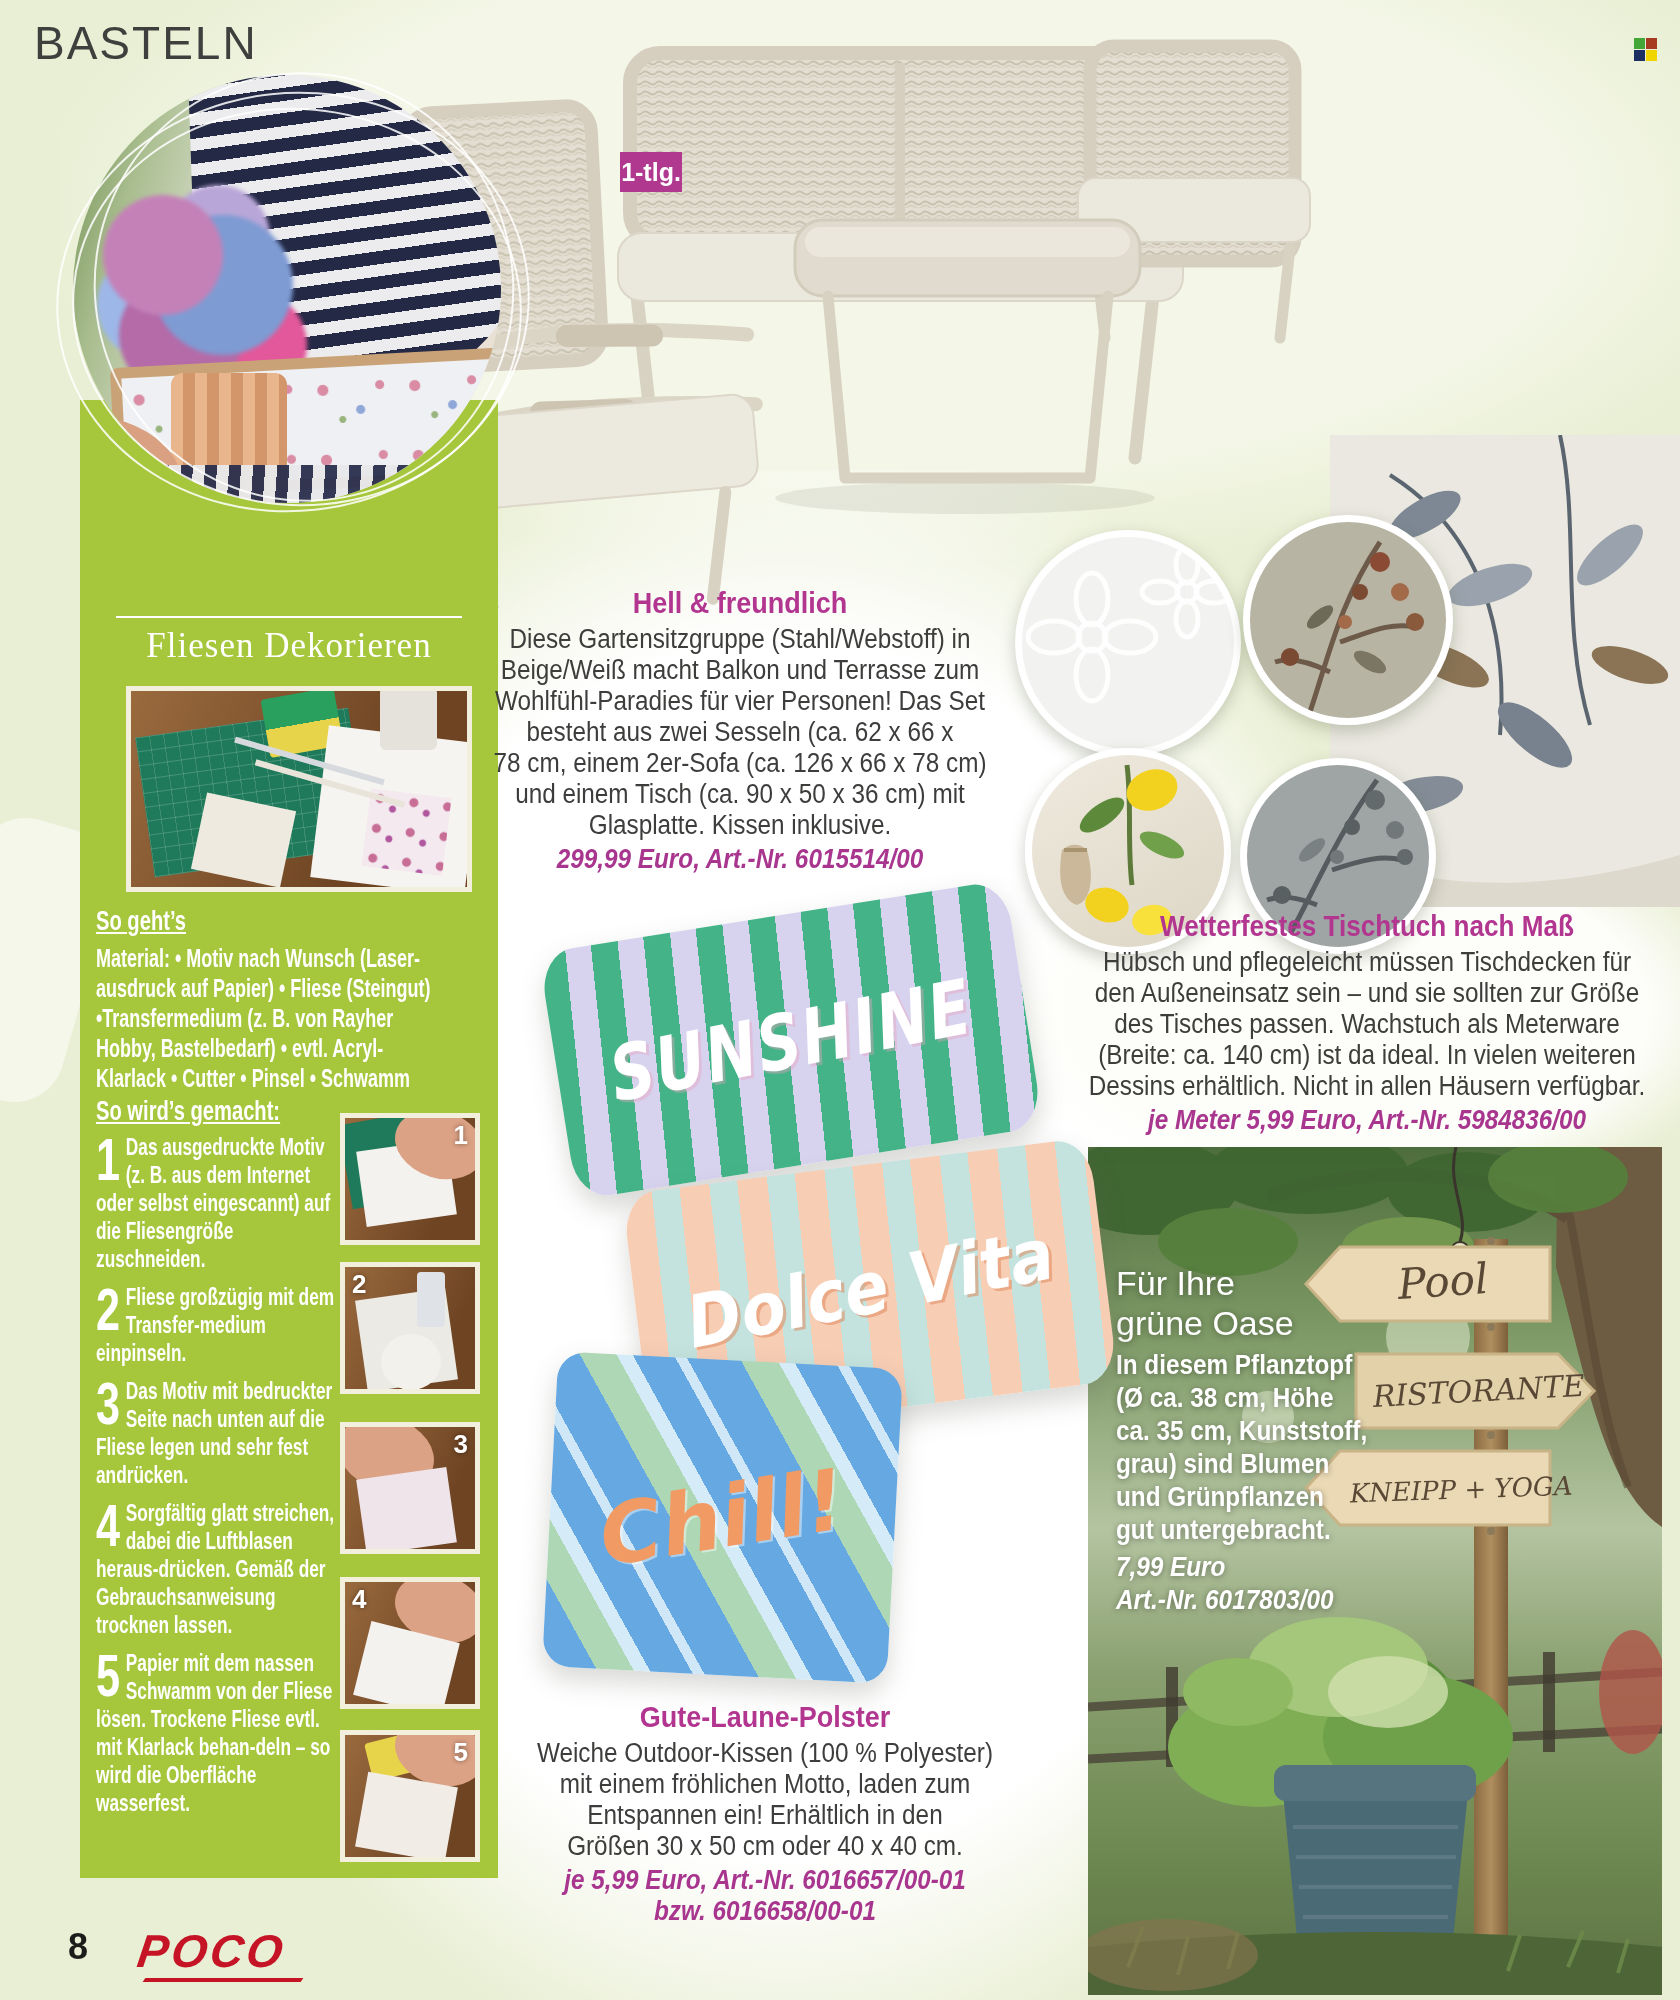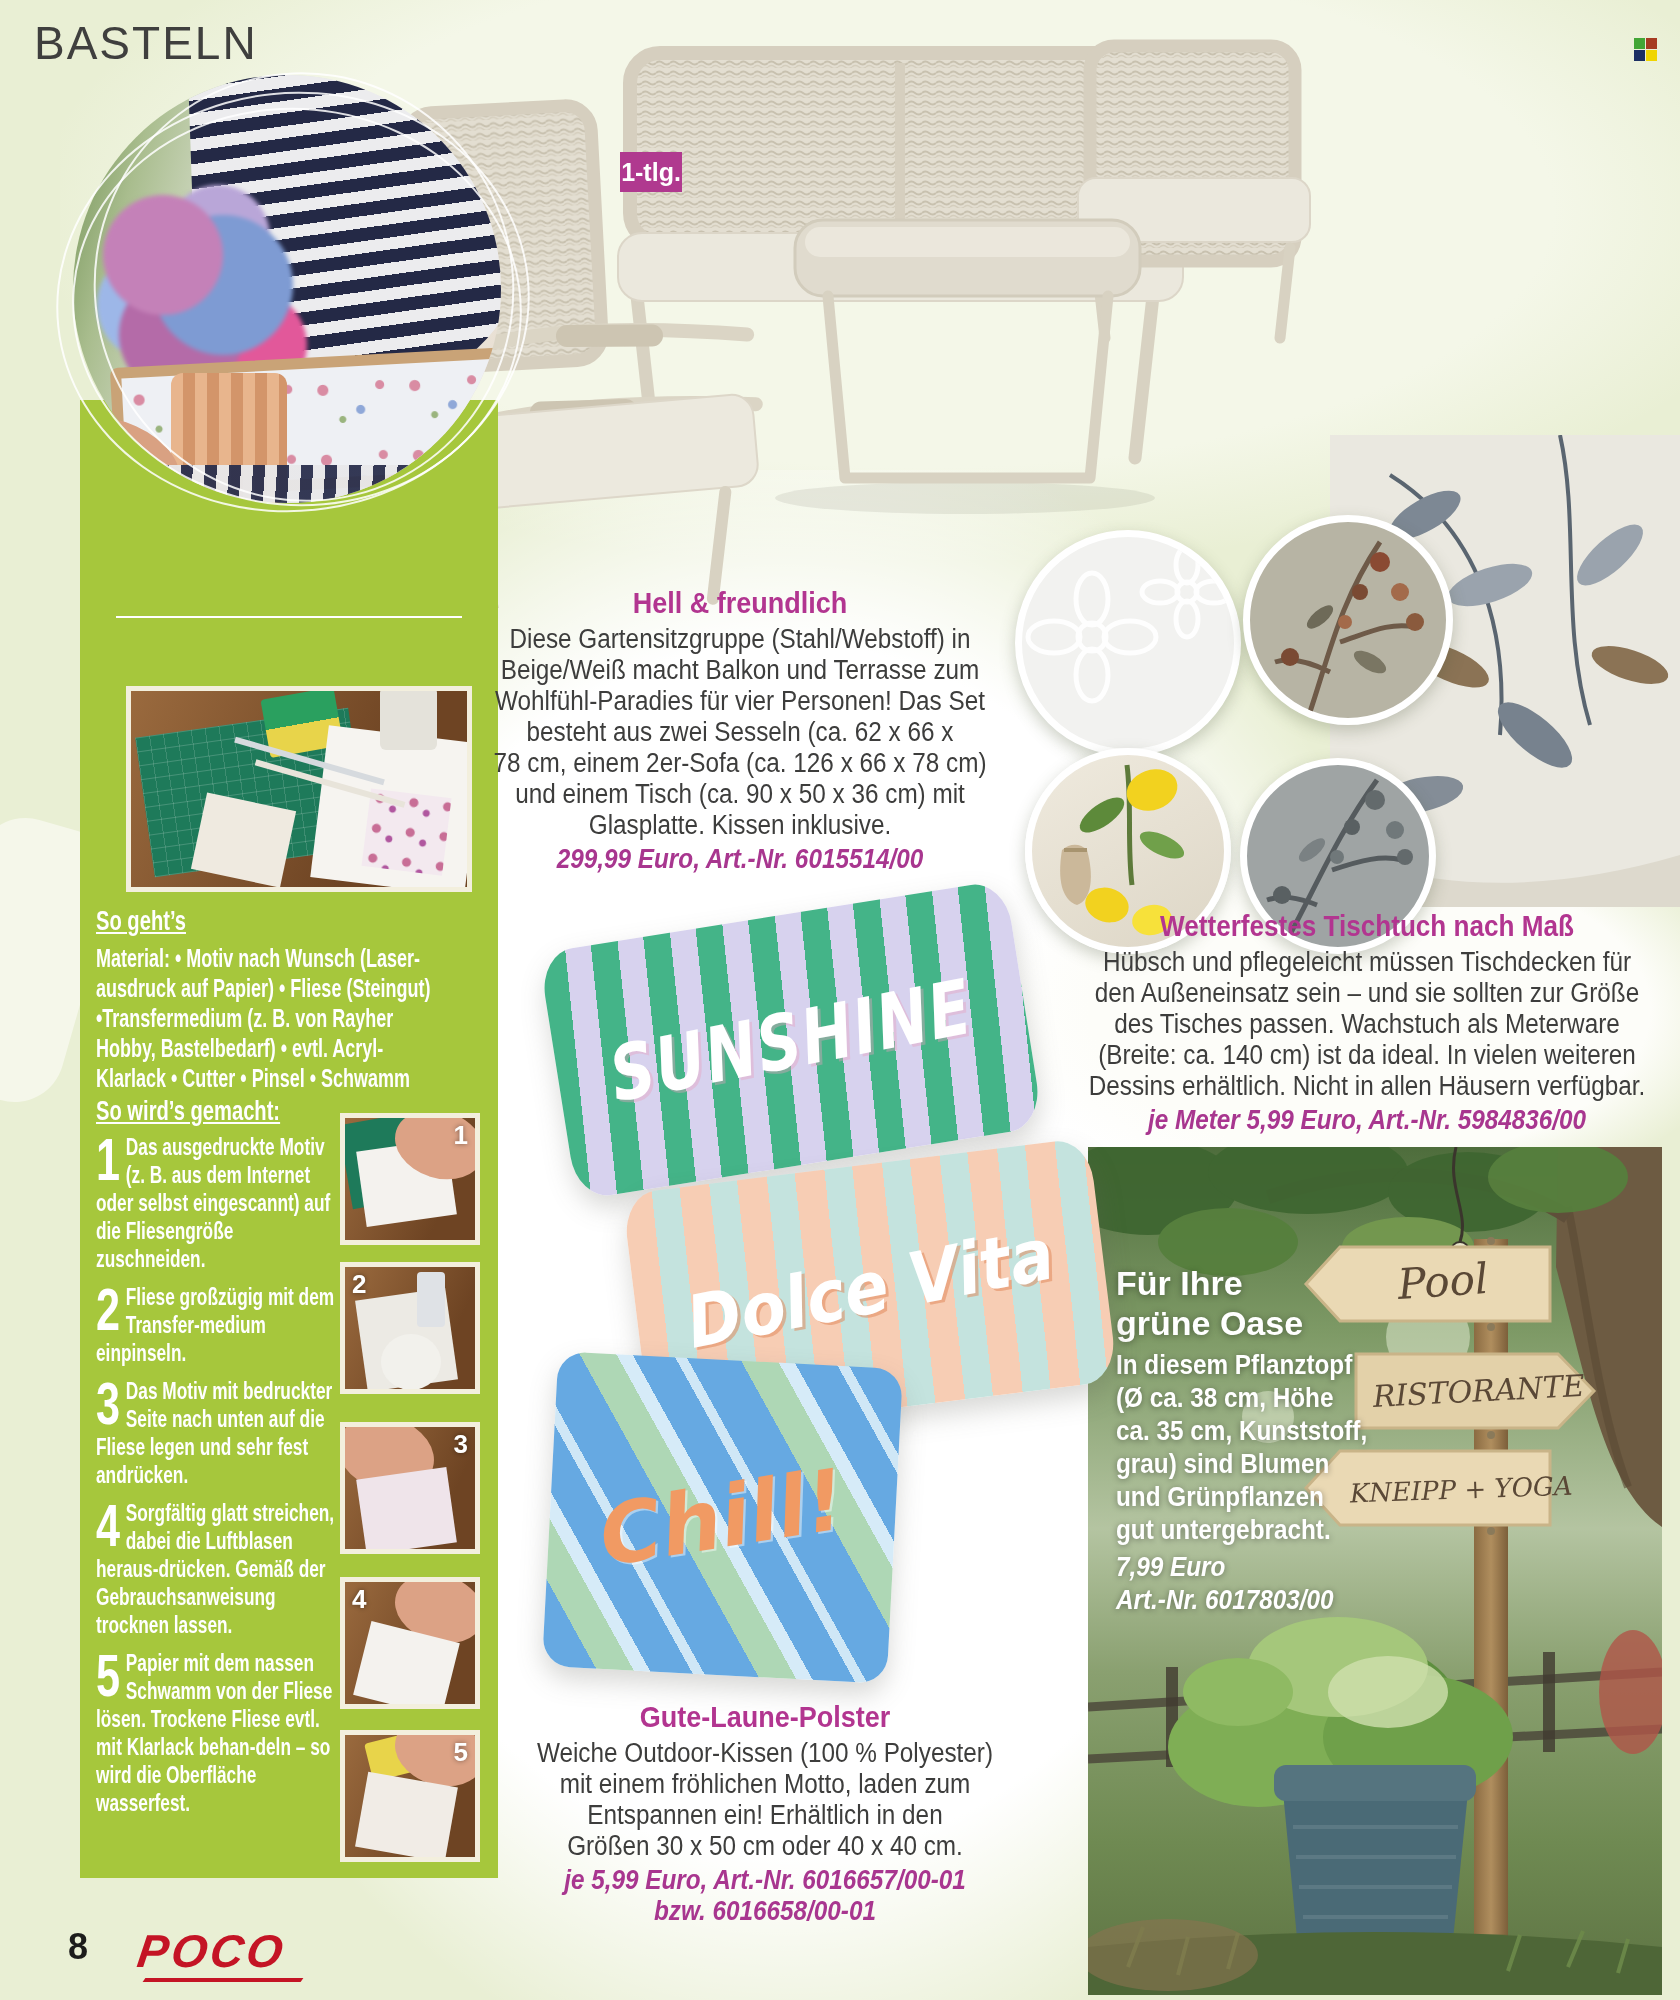--- a/index.html
+++ b/index.html
@@ -133,21 +133,21 @@
     text-shadow:3px 3px 0 rgba(226,138,92,.55);}
   .p3{left:550px;top:1360px;width:345px;height:315px;transform:rotate(3deg);border-radius:28px;
     background:repeating-linear-gradient(58deg,#66a9e2 0 46px,#aed7b5 46px 78px,#d6ebf8 78px 92px,#66a9e2 92px 128px,#cfe7f6 128px 138px);}
   .p3 span{font-size:84px;color:#f19a63;transform:rotate(-12deg);
     text-shadow:2px 2px 0 rgba(255,255,255,.45);}
 
   
   .garden{left:1088px;top:1147px;width:574px;height:848px;overflow:hidden;z-index:2;}
   .g-text{position:absolute;left:28px;top:116px;color:#fff;z-index:3;
     text-shadow:0 1px 7px rgba(0,0,0,.4);}
-  .g-title{font-size:34px;font-weight:700;line-height:40px;margin:0;}
+  .g-title{font-size:34px;font-weight:400;line-height:40px;margin:0;}
   .g-body{font-size:27px;font-weight:700;line-height:33px;margin:6px 0 0 0;
     transform:scaleX(.9);transform-origin:0 0;}
   .g-price{font-size:27px;font-weight:700;font-style:italic;line-height:33px;margin:4px 0 0 0;
     transform:scaleX(.9);transform-origin:0 0;}
 
   .page-num{left:68px;top:1926px;font-size:36px;font-weight:700;color:#1c1c1b;z-index:6;}
   .poco{left:138px;top:1924px;z-index:6;}
   .poco-word{font-size:46px;font-weight:700;font-style:italic;color:#c41425;
     letter-spacing:3px;transform:skewX(-8deg);display:inline-block;}
   .poco-line{position:absolute;left:6px;top:54px;width:158px;height:4px;background:#c41425;
@@ -219,20 +219,21 @@
   <div class="abs hc-vase" data-name="pleated-vase"></div>
   <div class="abs hc-hand" data-name="hand"></div>
   <div class="abs hc-skirt" data-name="striped-skirt"></div>
 </div>
 <div class="abs ring ring1" data-name="decorative-ellipse"></div>
 <div class="abs ring ring2" data-name="decorative-ellipse"></div>
 <div class="abs ring ring3" data-name="decorative-ellipse"></div>
 
 <div class="abs basteln-panel" data-name="basteln-sidebar">
   <div class="abs b-line" data-name="divider-line"></div>
+  <div class="abs b-sub" data-name="basteln-subtitle">Fliesen Dekorieren</div>
 
   <div class="abs craft-photo" data-name="craft-materials-photo">
     <div class="abs cp-mat" data-name="cutting-mat"></div>
     <div class="abs cp-sponge" data-name="sponge"></div>
     <div class="abs cp-paper" data-name="paper-sheet"></div>
     <div class="abs cp-floral" data-name="floral-motif-paper"></div>
     <div class="abs cp-tile" data-name="tile"></div>
     <div class="abs cp-jar" data-name="transfer-medium-jar"></div>
     <div class="abs cp-brush" data-name="brush"></div>
   </div>

